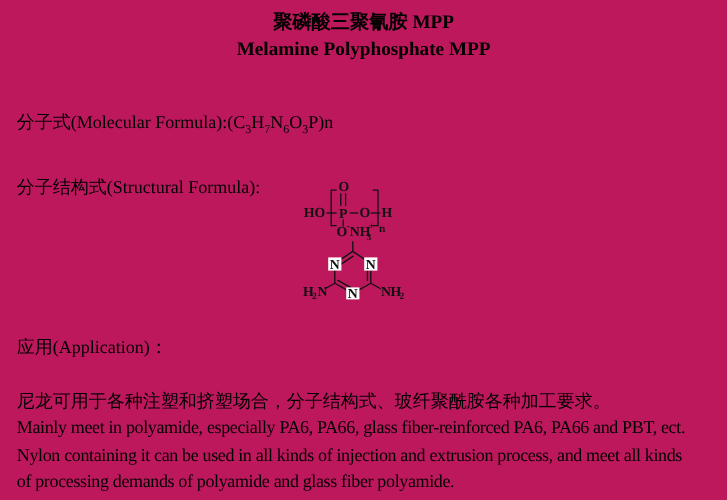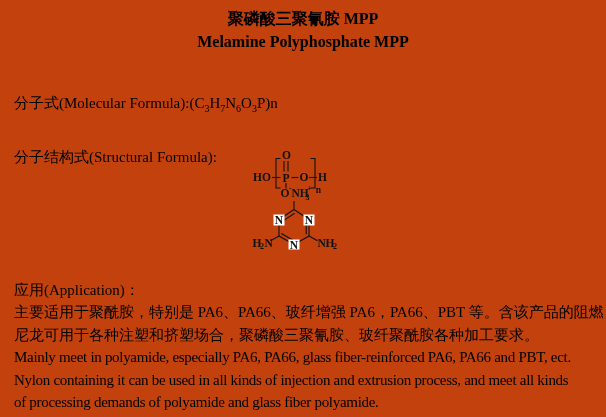--- a/index.html
+++ b/index.html
@@ -1,17 +1,17 @@
 <!DOCTYPE html>
 <html><head>
 <meta charset="utf-8">
 <style>
   html,body{margin:0;padding:0;background:#ffffff;}
   .page{
-    position:relative;width:606px;height:417px;background:#c2410c;overflow:hidden;
+    position:relative;width:606px;height:417px;background:#be185d;overflow:hidden;
     font-family:"Liberation Serif","DejaVu Serif",serif;color:#000;
   }
   .titles{position:absolute;left:0;top:0;width:100%;box-sizing:border-box;padding-right:22px;}
   .title{position:absolute;left:0;width:100%;text-align:center;font-weight:bold;font-size:16px;line-height:18px;}
   .t1{top:10px;}
   .t2{top:33px;}
   .line{position:absolute;left:14px;font-size:15px;line-height:18px;white-space:nowrap;}
   .cas{top:72px;}
   .formula{top:94px;}
   .structural{top:116px;margin-top:32px;}
@@ -92,19 +92,18 @@
 
     <text x="252.5" y="246.5" text-anchor="start">H</text>
     <text x="260" y="249" text-anchor="start" class="small">2</text>
     <text x="264.5" y="246.5" text-anchor="start">N</text>
     <text x="317.5" y="246.5" text-anchor="start">N</text>
     <text x="325.5" y="246.5" text-anchor="start">H</text>
     <text x="333" y="249" text-anchor="start" class="small">2</text>
   </svg>
 
   <div class="line app-head">应用(Application)：</div>
-  <div class="line zh1">主要适用于聚酰胺，特别是 PA6、PA66、玻纤增强 PA6，PA66、PBT 等。含该产品的阻燃</div>
-  <div class="line zh2">尼龙可用于各种注塑和挤塑场合，聚磷酸三聚氰胺、玻纤聚酰胺各种加工要求。</div>
+  <div class="line zh2">尼龙可用于各种注塑和挤塑场合，分子结构式、玻纤聚酰胺各种加工要求。</div>
   <div class="line en en1">Mainly meet in polyamide, especially PA6, PA66, glass fiber-reinforced PA6, PA66 and PBT, ect.</div>
   <div class="line en en2">Nylon containing it can be used in all kinds of injection and extrusion process, and meet all kinds</div>
   <div class="line en en3">of processing demands of polyamide and glass fiber polyamide.</div>
 
 </div>
 
 </body></html>

